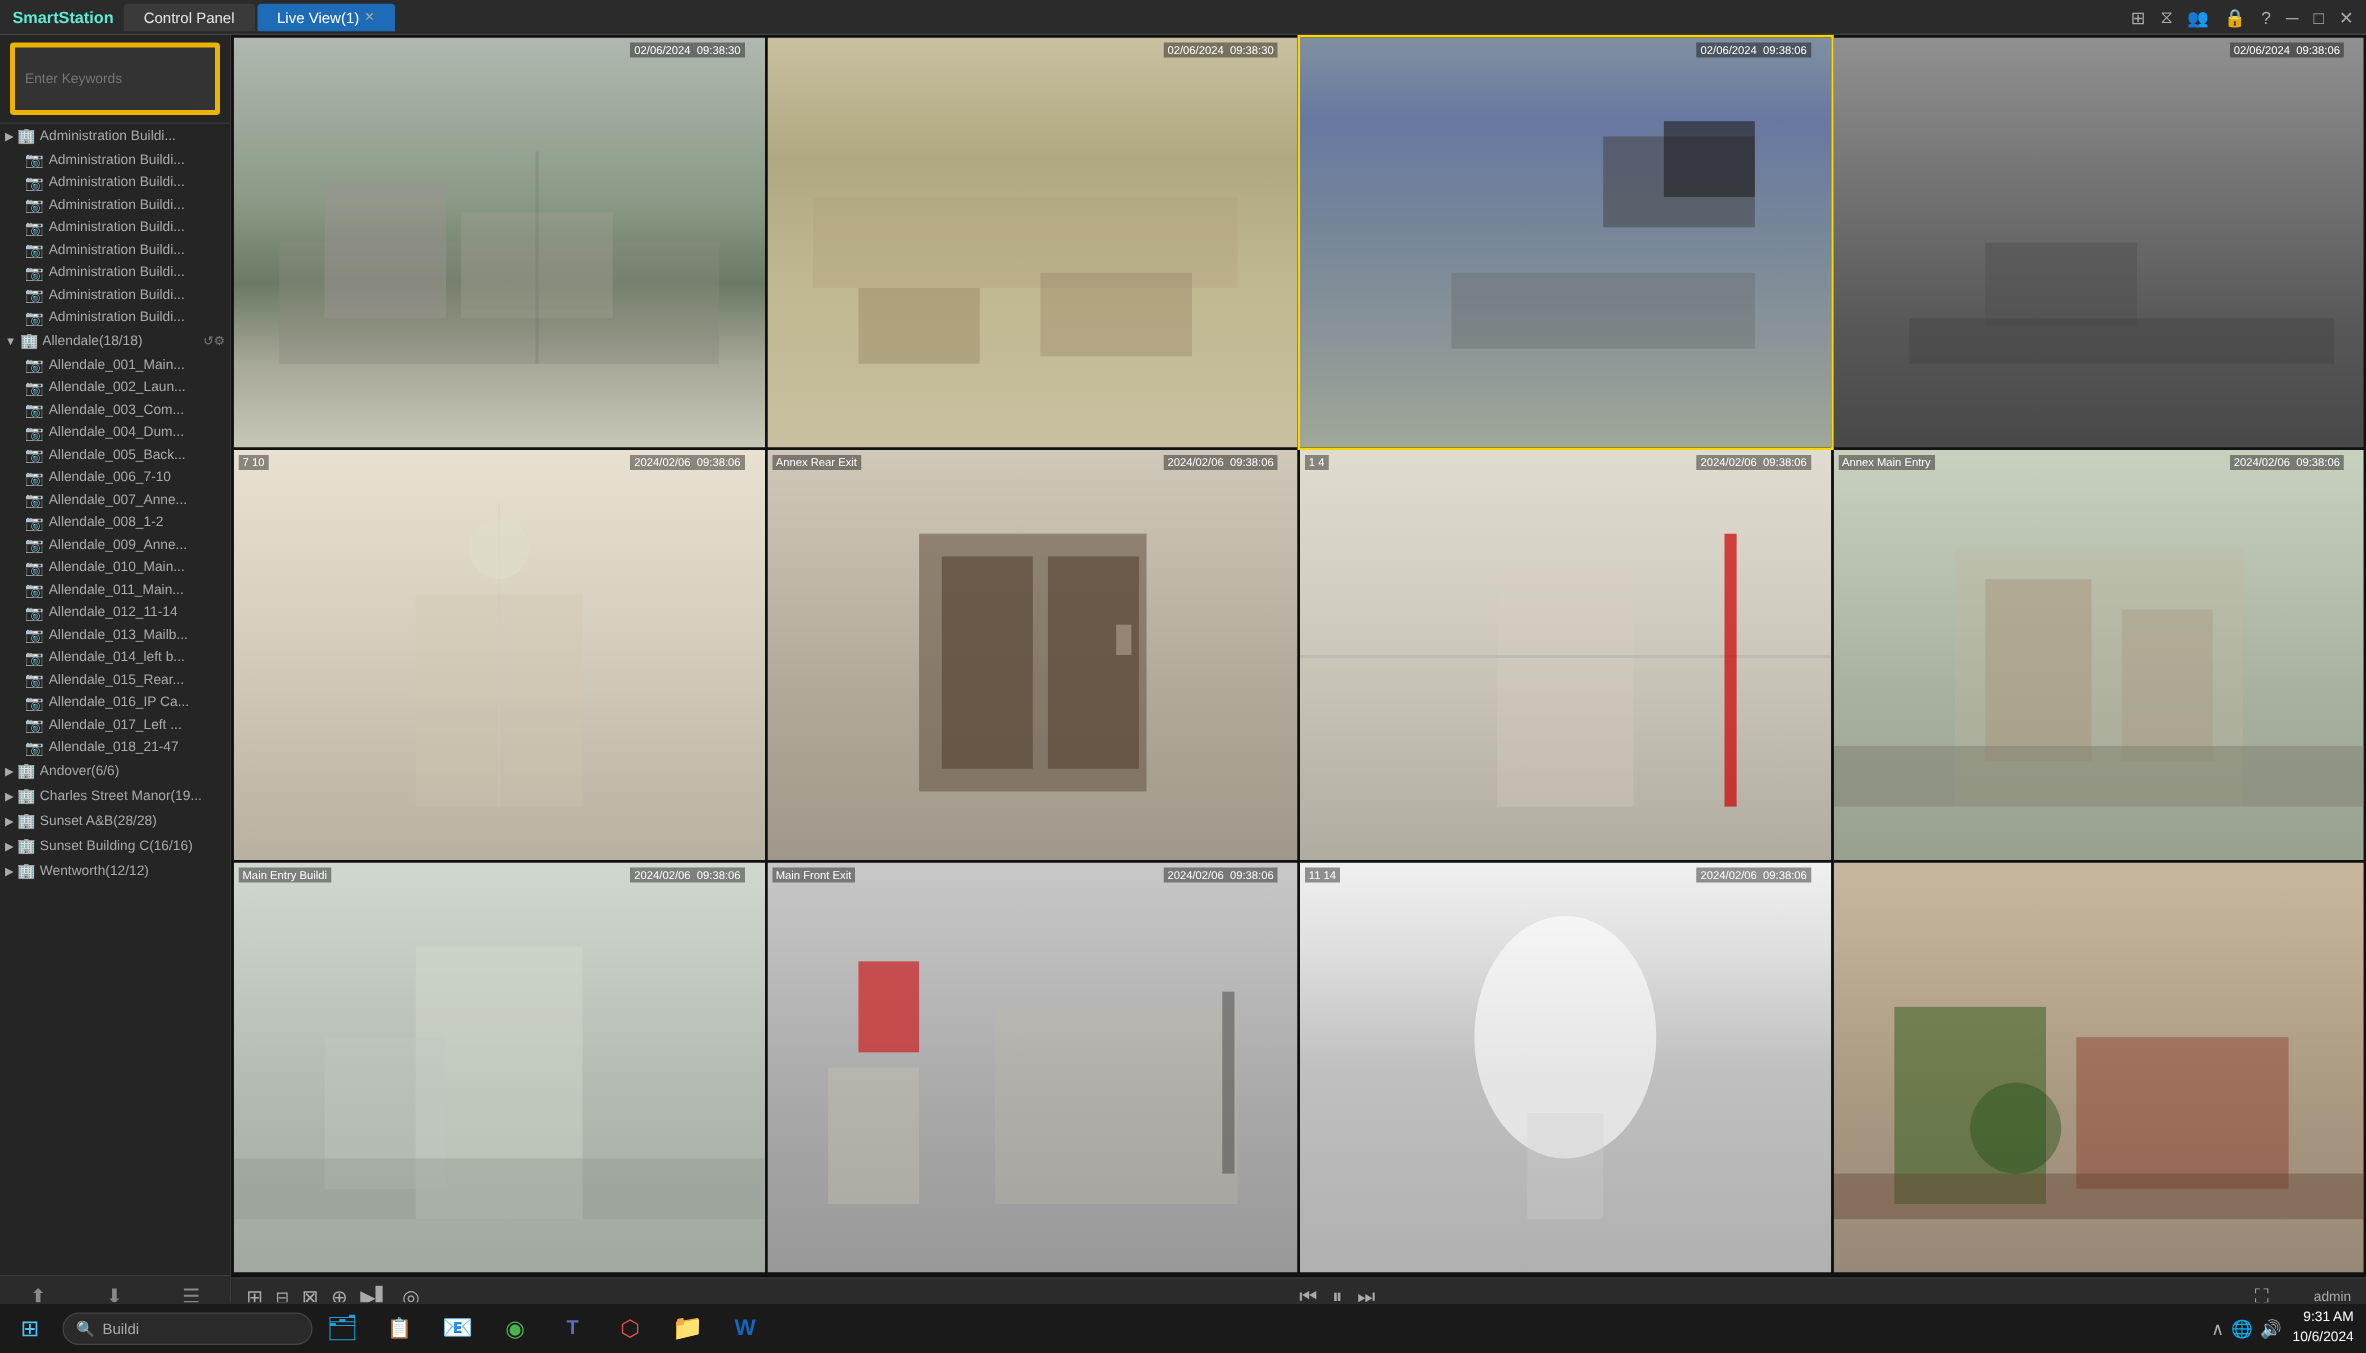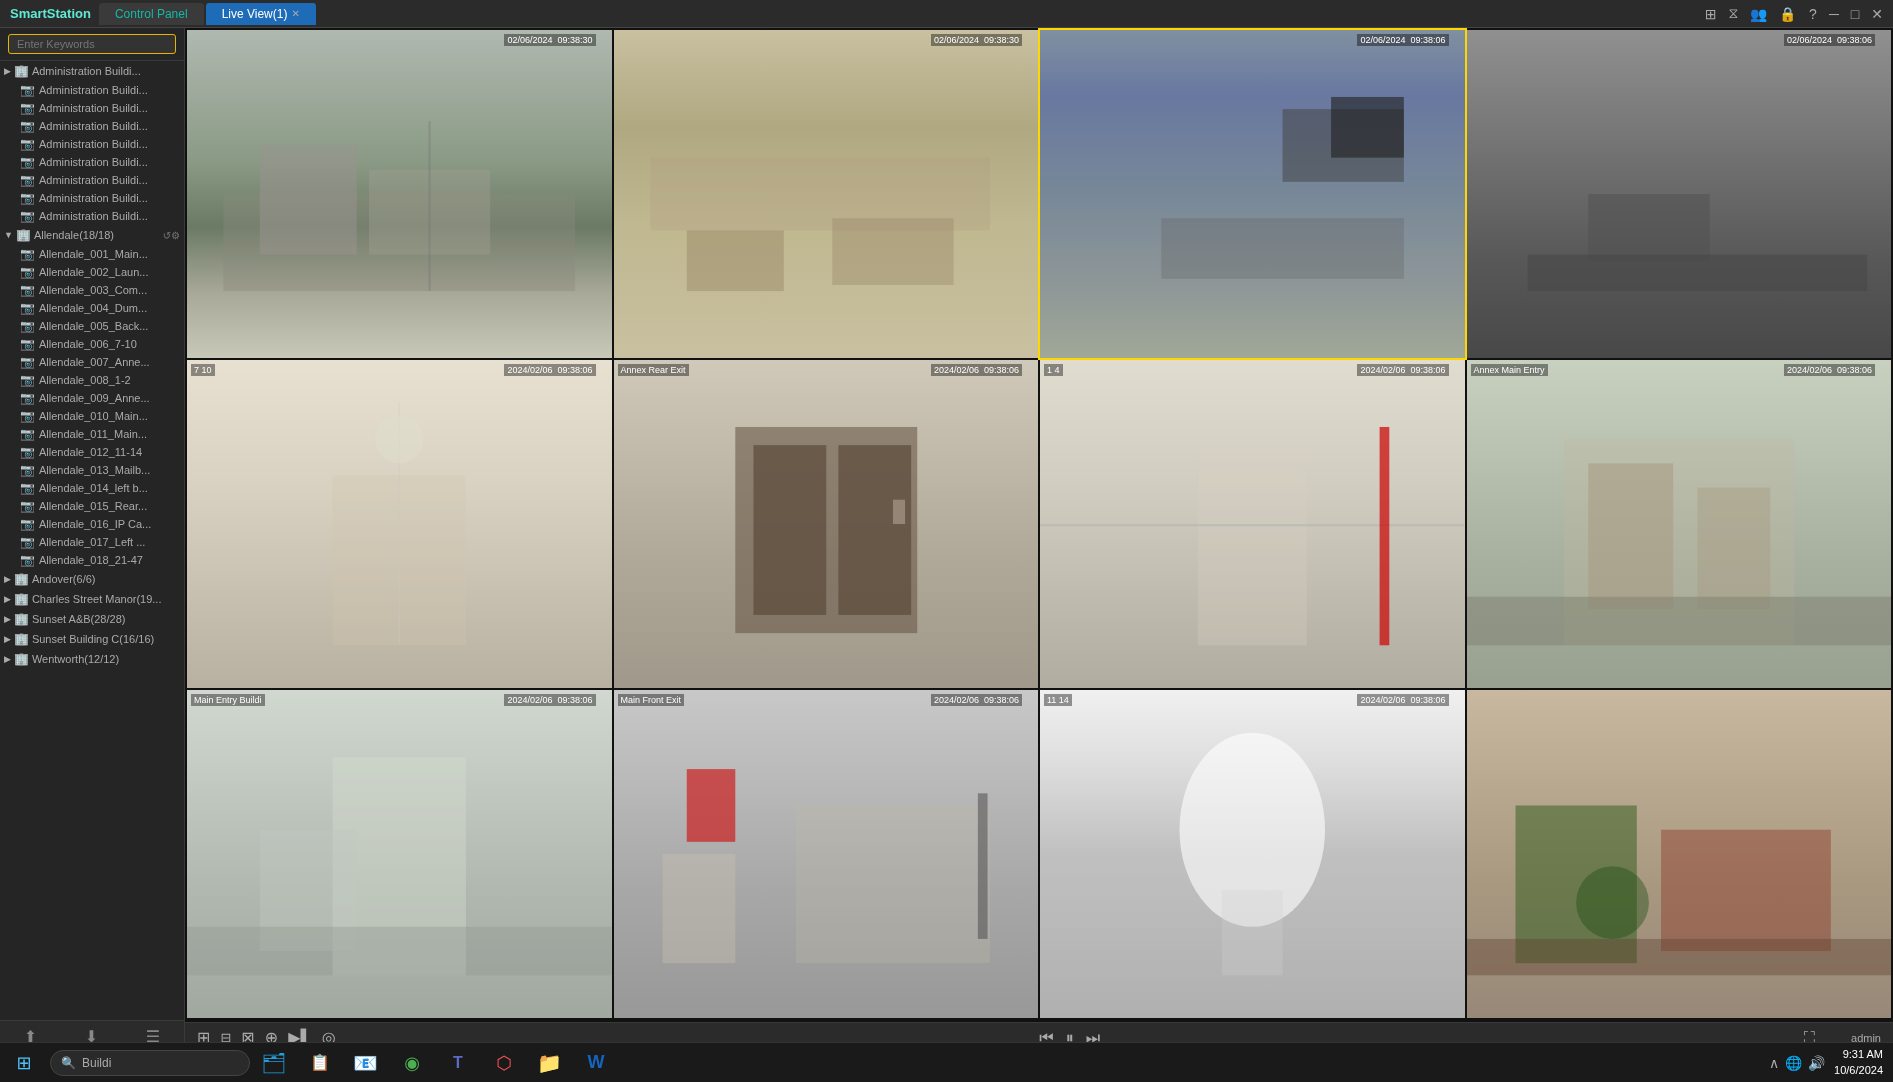--- a/index.html
+++ b/index.html
@@ -5,21 +5,21 @@
     * { margin: 0; padding: 0; box-sizing: border-box; }
     body { width: 1893px; height: 1082px; background: #1a1a1a; font-family: 'Segoe UI', Arial, sans-serif; overflow: hidden; color: #ccc; font-size: 12px; }
 
     
     #title-bar {
       width: 100%; height: 28px; background: #2b2b2b; display: flex; align-items: center;
       border-bottom: 1px solid #444; position: relative;
     }
     #app-title { color: #5eead4; font-size: 13px; font-weight: bold; padding-left: 10px; flex: 0 0 auto; }
     #tab-control-panel {
-      background: #3a3a3a; color: #14b8a6; padding: 4px 16px; margin-left: 8px;
+      background: #3a3a3a; color: #e5e5e5; padding: 4px 16px; margin-left: 8px;
       font-size: 12px; cursor: pointer; border-radius: 3px 3px 0 0;
     }
     #tab-live-view {
       background: #1e6bb8; color: #fff; padding: 4px 16px; margin-left: 2px;
       font-size: 12px; cursor: pointer; border-radius: 3px 3px 0 0; display: flex; align-items: center; gap: 4px;
     }
     .title-bar-icons { position: absolute; right: 10px; display: flex; align-items: center; gap: 12px; }
     .title-bar-icon { color: #aaa; font-size: 14px; cursor: pointer; }
 
     
@@ -27,22 +27,22 @@
 
     
     #sidebar {
       width: 185px; background: #252525; border-right: 1px solid #3a3a3a;
       display: flex; flex-direction: column; overflow: hidden;
     }
     #search-bar {
       padding: 6px 8px; border-bottom: 1px solid #3a3a3a;
     }
     #search-input {
-      width: 100%; background: #333; border: 1px solid #eab308; color: #ccc;
-      padding: 3px 8px; border-radius: 3px; font-size: 11px; outline: none;
+      width: 100%; background: #333; border: 4px solid #eab308; color: #ccc;
+      padding: 19px 8px; border-radius: 3px; font-size: 11px; outline: none;
     }
     #tree-container { flex: 1; overflow-y: auto; overflow-x: hidden; }
     #tree-container::-webkit-scrollbar { width: 4px; }
     #tree-container::-webkit-scrollbar-thumb { background: #555; }
 
     .tree-group { }
     .tree-group-header {
       display: flex; align-items: center; padding: 3px 4px; cursor: pointer;
       color: #aaa; font-size: 11px; white-space: nowrap;
     }

